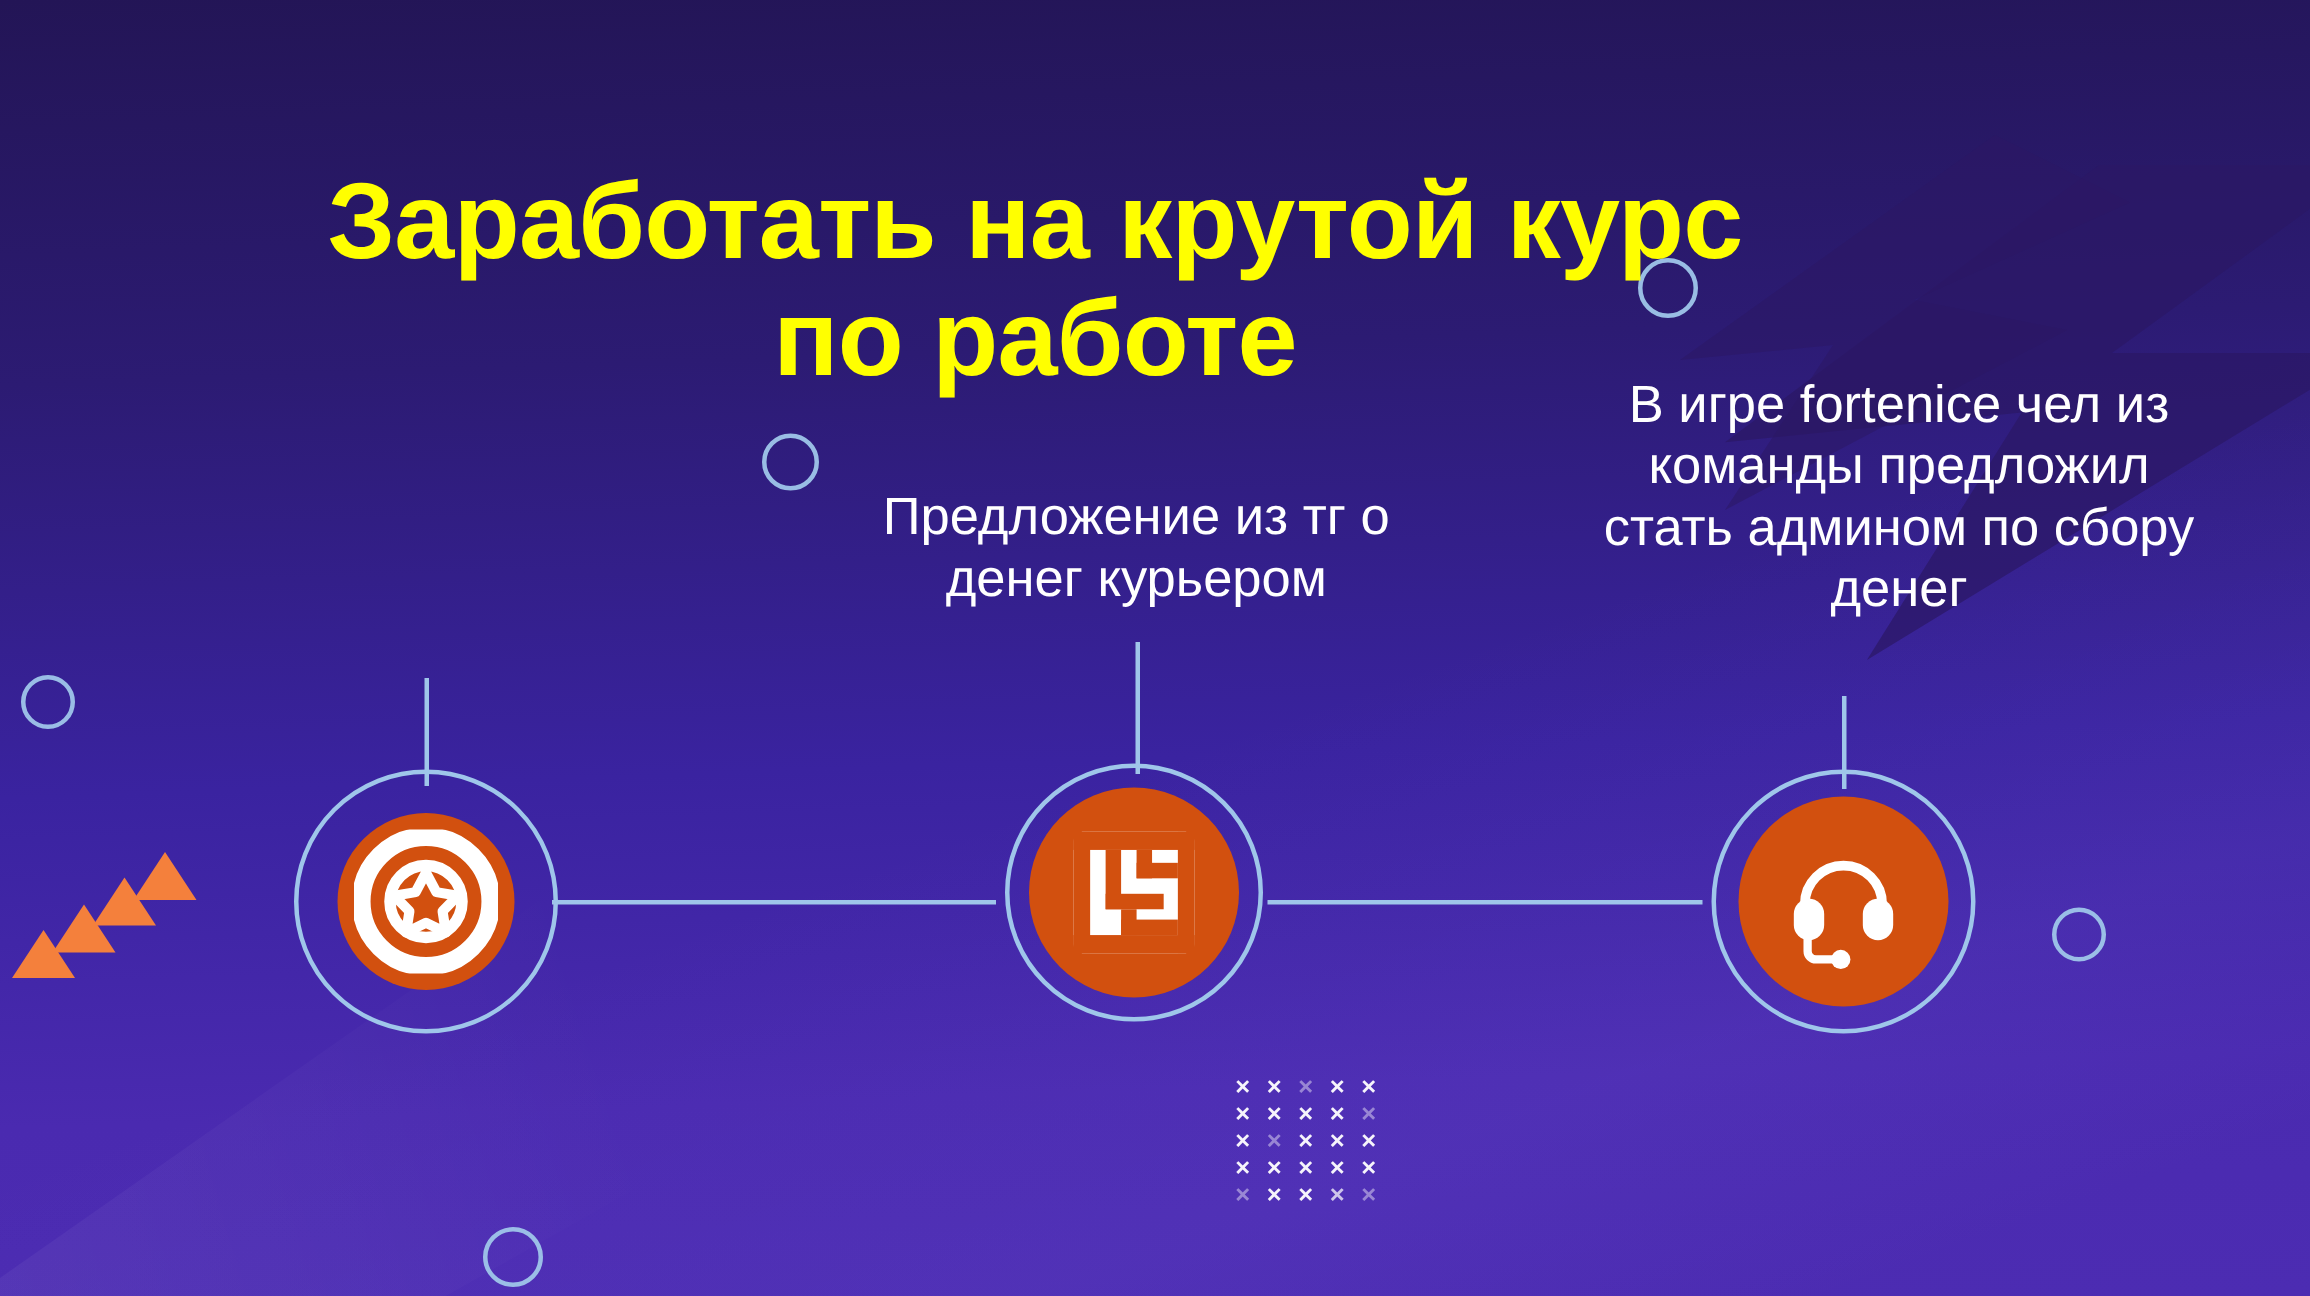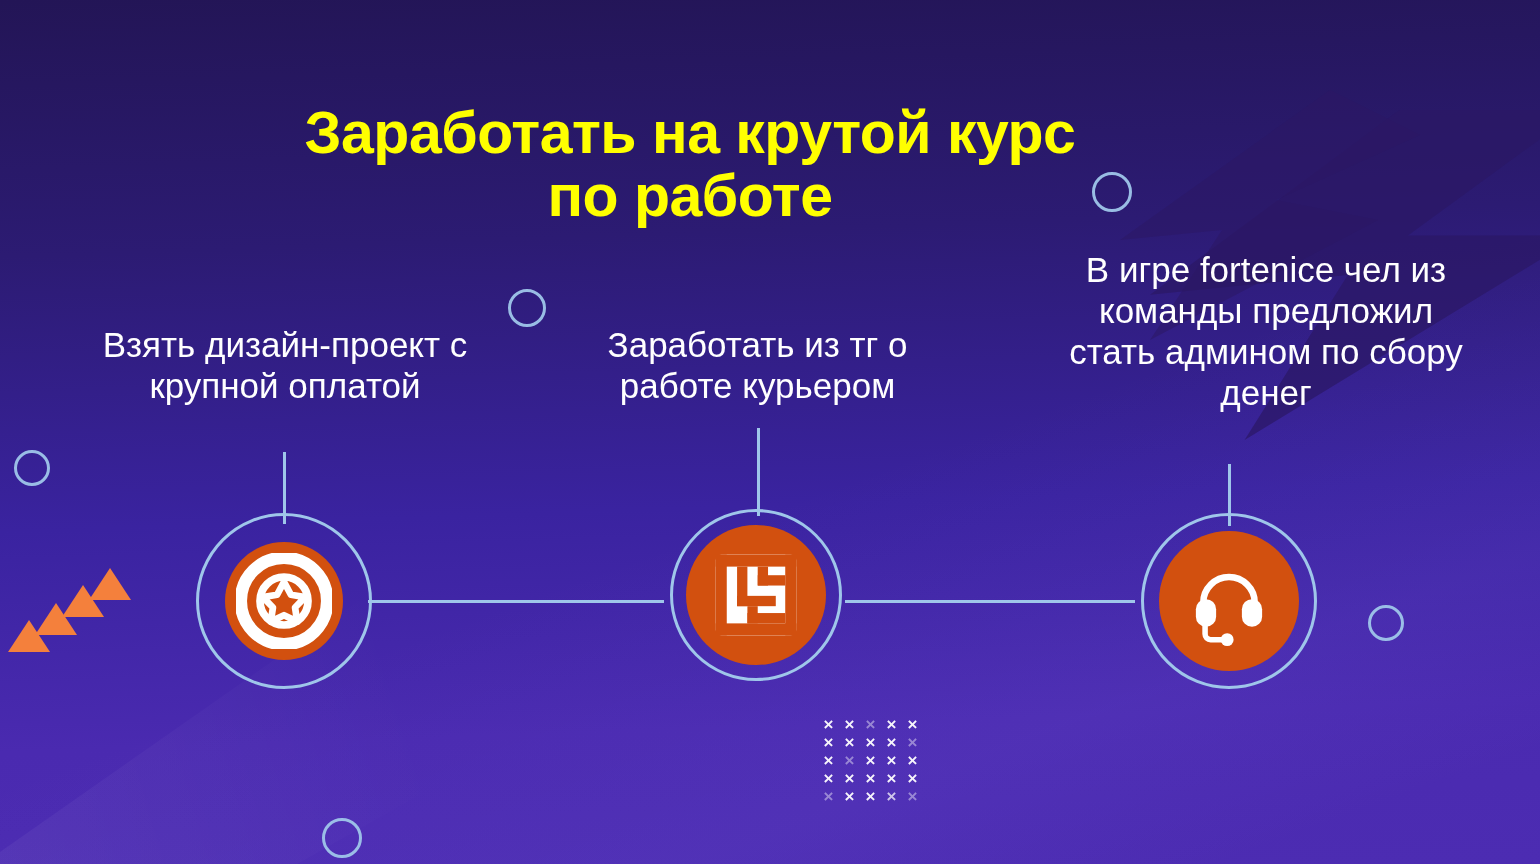--- a/index.html
+++ b/index.html
@@ -38,21 +38,21 @@
 
   .xgrid{position:absolute;display:grid;grid-template-columns:repeat(5,21px);grid-auto-rows:18px;}
   .xgrid span{
     color:#ffffff;font-size:17px;line-height:18px;text-align:center;font-weight:700;
     font-family:"Liberation Sans",sans-serif;
   }
 
   
   #title{
     position:absolute;left:0;top:62px;width:1380px;text-align:center;
-    color:#ffff00;font-size:59px;line-height:1.08;font-weight:700;
+    color:#ffff00;font-size:72px;line-height:1.08;font-weight:700;
     letter-spacing:-0.5px;
   }
   #title .l2{display:block;}
 
   
   .connector{
     position:absolute;height:3px;background:#9fc6ea;top:600px;
   }
   .stem{position:absolute;width:3px;background:#9fc6ea;}
 
@@ -129,36 +129,35 @@
     <span class="l2">по работе</span>
   </h1>
 
   <div class="connector" style="left:368px;width:296px;"></div>
   <div class="connector" style="left:845px;width:290px;"></div>
 
   <div class="stem" style="left:283px;top:452px;height:72px;"></div>
   <div class="stem" style="left:757px;top:428px;height:88px;"></div>
   <div class="stem" style="left:1228px;top:464px;height:62px;"></div>
 
-  <div class="label" style="left:95px;top:325px;width:380px;">Взять дизайн-проект с крупной оплатой</div>
 
   <div class="node" style="left:196px;top:513px;width:176px;height:176px;">
     <div class="outer" style="width:176px;height:176px;"></div>
     <div class="disc" style="left:29px;top:29px;width:118px;height:118px;">
       <span>
         <svg width="96" height="96" viewBox="0 0 100 100">
           <circle cx="50" cy="50" r="45" fill="none" stroke="#ffffff" stroke-width="13"></circle>
           <circle cx="50" cy="50" r="25" fill="none" stroke="#ffffff" stroke-width="8"></circle>
           <path d="M50 30 L57.2 43.5 L72 46 L61.5 56.8 L63.8 71.5 L50 64.8 L36.2 71.5 L38.5 56.8 L28 46 L42.8 43.5 Z" fill="none" stroke="#ffffff" stroke-width="7" stroke-linejoin="round"></path>
         </svg>
       </span>
     </div>
   </div>
 
-  <div class="label" style="left:555px;top:325px;width:405px;">Заработать из тг о работе курьером</div>
+  <div class="label" style="left:555px;top:325px;width:405px;">Предложение из тг о денег курьером</div>
 
   <div class="node" style="left:670px;top:509px;width:172px;height:172px;">
     <div class="outer" style="width:172px;height:172px;"></div>
     <div class="disc" style="left:16px;top:16px;width:140px;height:140px;">
       <span>
         <svg width="86" height="86" viewBox="0 0 100 100">
           <defs>
             <mask id="mazeMask">
               <rect x="3" y="3" width="94" height="94" rx="7" fill="#ffffff"></rect>
 

